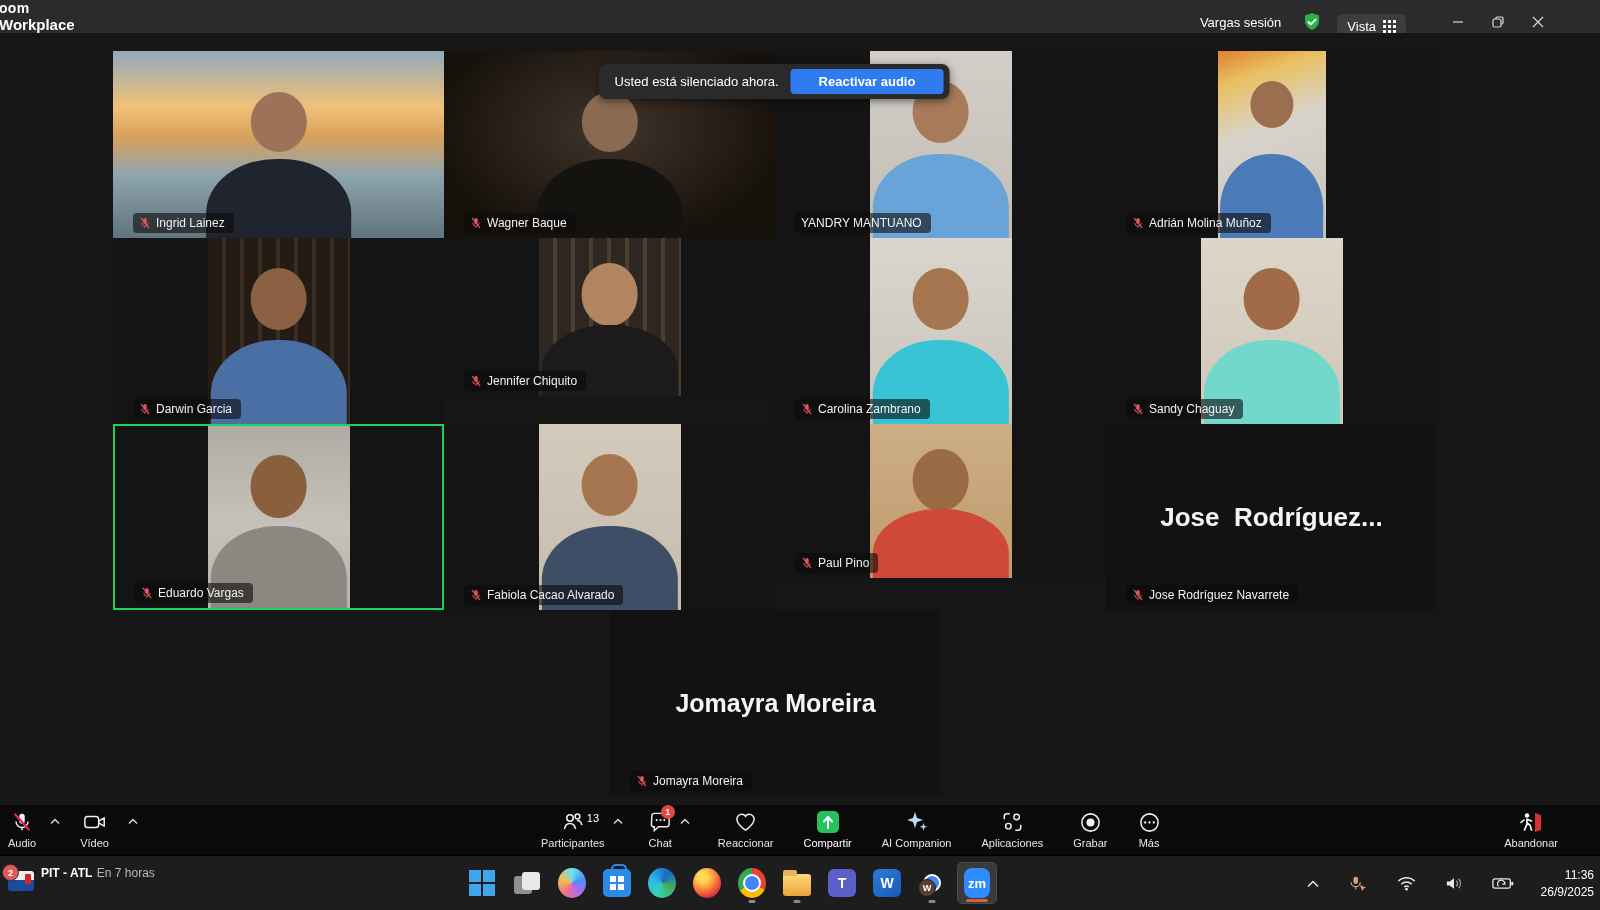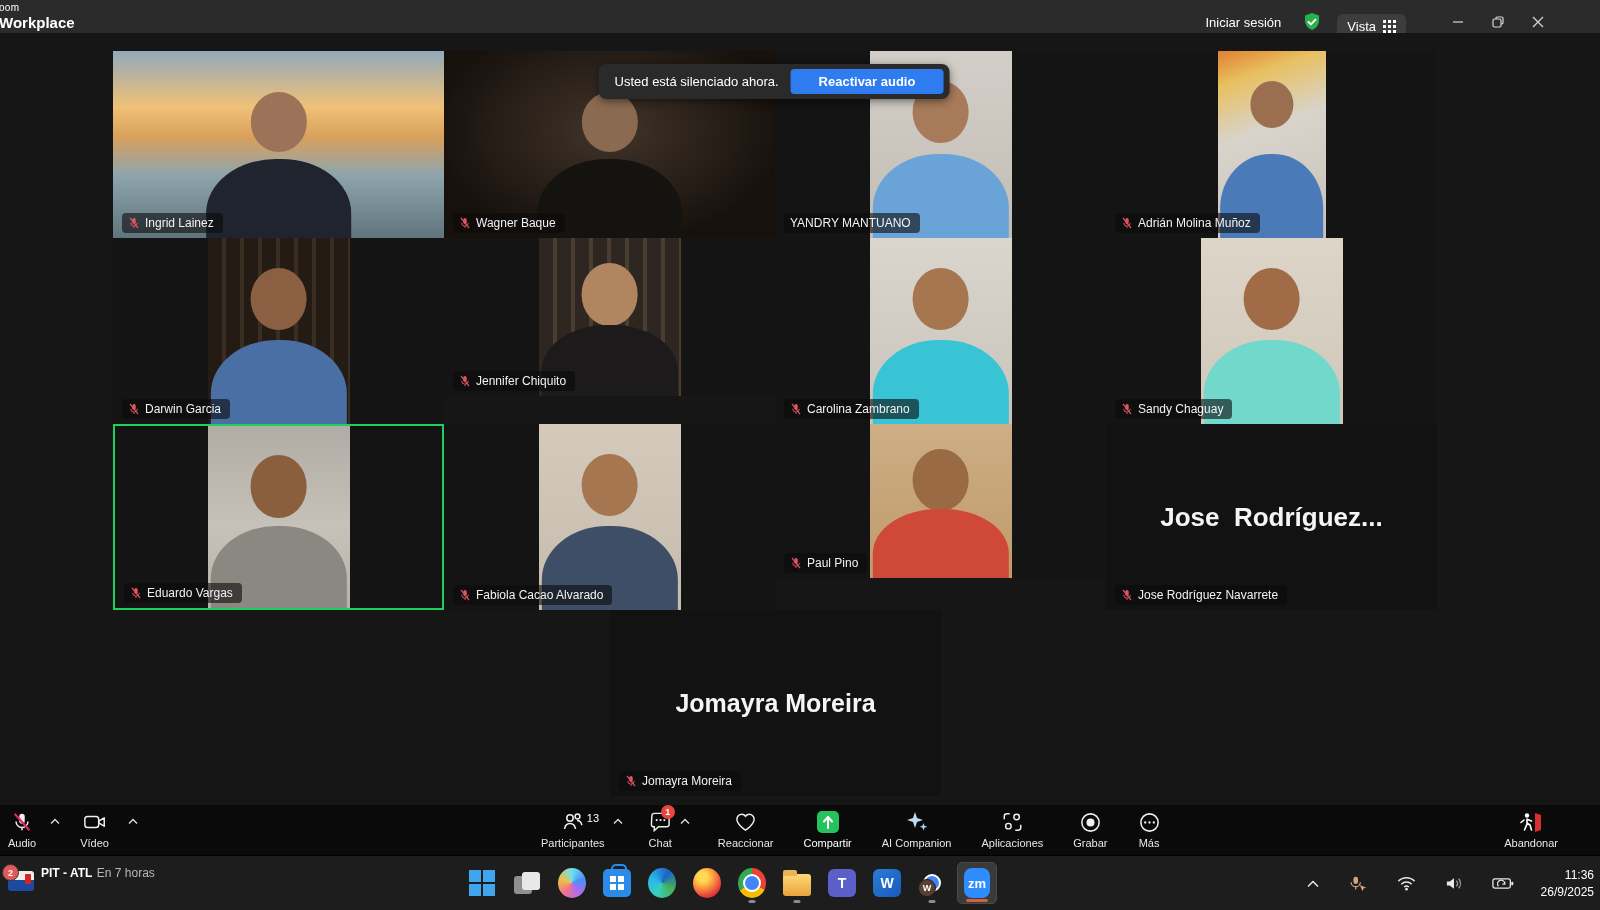--- a/index.html
+++ b/index.html
@@ -2,21 +2,21 @@
 <html style="--accent-blue: #2e7cf0; --selected-green: #1ed05e; --share-green: #27c160; --leave-red: #d83030; --badge-red: #e8453c; --muted-mic-red: #e05561; --shield-green: #27b04c;"><head>
 <meta charset="utf-8">
 <style>
   html,body{margin:0;padding:0;width:1600px;height:910px;overflow:hidden;background:#000;
     font-family:"Liberation Sans","DejaVu Sans",sans-serif;-webkit-font-smoothing:antialiased;}
   .app{position:relative;width:1600px;height:910px;background:#171717;}
 
   
   .titlebar{position:absolute;top:0;left:0;right:0;height:33px;background:#2b2b2b;display:flex;align-items:center;justify-content:space-between;}
   .logo{margin-left:-5px;padding-left:4px;color:#fff;line-height:1;}
-  .logo .l1{display:block;font-size:10px;font-weight:normal;letter-spacing:.3px;}
+  .logo .l1{display:block;font-size:14px;font-weight:bold;letter-spacing:.3px;}
   .logo .l2{display:block;font-size:15px;font-weight:bold;margin-top:2px;}
   .tb-right{display:flex;align-items:center;gap:14px;padding-right:10px;}
   .signin{background:none;border:none;color:#fff;font-size:13px;cursor:pointer;padding:4px 6px;}
   .shield{display:inline-flex;width:22px;height:22px;align-items:center;justify-content:center;}
   .view-btn{display:inline-flex;align-items:center;gap:7px;background:#3d3d3d;border:none;border-radius:6px;color:#fff;font-size:13px;padding:5px 10px;cursor:pointer;margin-top:9px;}
   .win-controls{display:flex;margin-left:18px;}
   .win-controls button{width:40px;height:30px;background:none;border:none;color:#d8d8d8;cursor:pointer;display:flex;align-items:center;justify-content:center;}
 
   
   .canvas{position:absolute;top:33px;left:0;width:1600px;height:772px;background:#161616;}
@@ -42,21 +42,21 @@
   .t-adrian{background:linear-gradient(160deg,#e08030 0%,#e8c060 16%,#d8d4cc 42%,#c6c2ba 100%);--skin:#9a6e4e;--shirt:#4a7ab8;}
   .t-darwin{background:repeating-linear-gradient(90deg,#241c14 0 14px,#3a2e22 14px 18px),#241c14;--skin:#8a5f42;--shirt:#4a6fa5;}
   .t-jennifer{background:repeating-linear-gradient(90deg,#2e2620 0 14px,#4a3e30 14px 18px),#2e2620;--skin:#b08560;--shirt:#1c1a1a;}
   .t-carolina{background:linear-gradient(180deg,#dad6ce,#c8c4bc);--skin:#a5764f;--shirt:#38c4d4;}
   .t-sandy{background:linear-gradient(180deg,#ddd5c7,#cfc7b9);--skin:#a06b46;--shirt:#72d8cc;}
   .t-eduardo{background:linear-gradient(180deg,#b0aca5 0%,#c6c2b9 55%,#b6b2a9 100%);--skin:#8a5f3e;--shirt:#8a8880;}
   .t-fabiola{background:linear-gradient(180deg,#d3cabc,#c5bcae);--skin:#a5764f;--shirt:#3e4e66;}
   .t-paul{background:linear-gradient(180deg,#cdae85,#c09a6c);--skin:#9a6a45;--shirt:#d04838;}
   .t-none{background:#121212;}
 
-  .plabel{position:absolute;left:9px;bottom:5px;display:flex;align-items:center;gap:5px;
+  .plabel{position:absolute;left:20px;bottom:5px;display:flex;align-items:center;gap:5px;
     background:rgba(10,10,10,.6);border-radius:4px;padding:3px 9px 3px 6px;z-index:5;}
   .plabel span{color:#f2f2f2;font-size:12px;white-space:nowrap;}
   .bigname{position:absolute;inset:0;display:flex;align-items:center;justify-content:center;
     color:#f5f5f5;font-weight:bold;white-space:pre;}
 
   
   .toolbar{position:absolute;top:805px;left:0;width:1600px;height:50px;background:#0a0a0a;}
   .tbtn{position:relative;display:flex;flex-direction:column;align-items:center;gap:3px;background:none;border:none;cursor:pointer;padding:0;}
   .tbtn .ic{height:24px;display:flex;align-items:center;justify-content:center;}
   .tbtn .lbl{color:#e6e6e6;font-size:11px;white-space:nowrap;}
@@ -121,21 +121,21 @@
 <body>
 
 <div class="app">
 
   <header class="titlebar">
     <div class="logo">
       <span class="l1">oom</span>
       <span class="l2">Workplace</span>
     </div>
     <div class="tb-right">
-      <button class="signin">Iniciar sesión</button>
+      <button class="signin">Vargas sesión</button>
       <span class="shield">
         <svg width="20" height="20" viewBox="0 0 20 20">
             <path d="M10 1l7 2.5v5c0 4.5-3 8-7 9.5-4-1.5-7-5-7-9.5v-5z" fill="#27b04c"></path>
             <path d="M6.5 10l2.4 2.4 4.6-4.8" stroke="#fff" stroke-width="2" fill="none" stroke-linecap="round" stroke-linejoin="round"></path>
           </svg>
       </span>
       <button class="view-btn">
         <span>Vista</span>
         <svg width="13" height="13" viewBox="0 0 13 13">
             <g fill="#fff">

